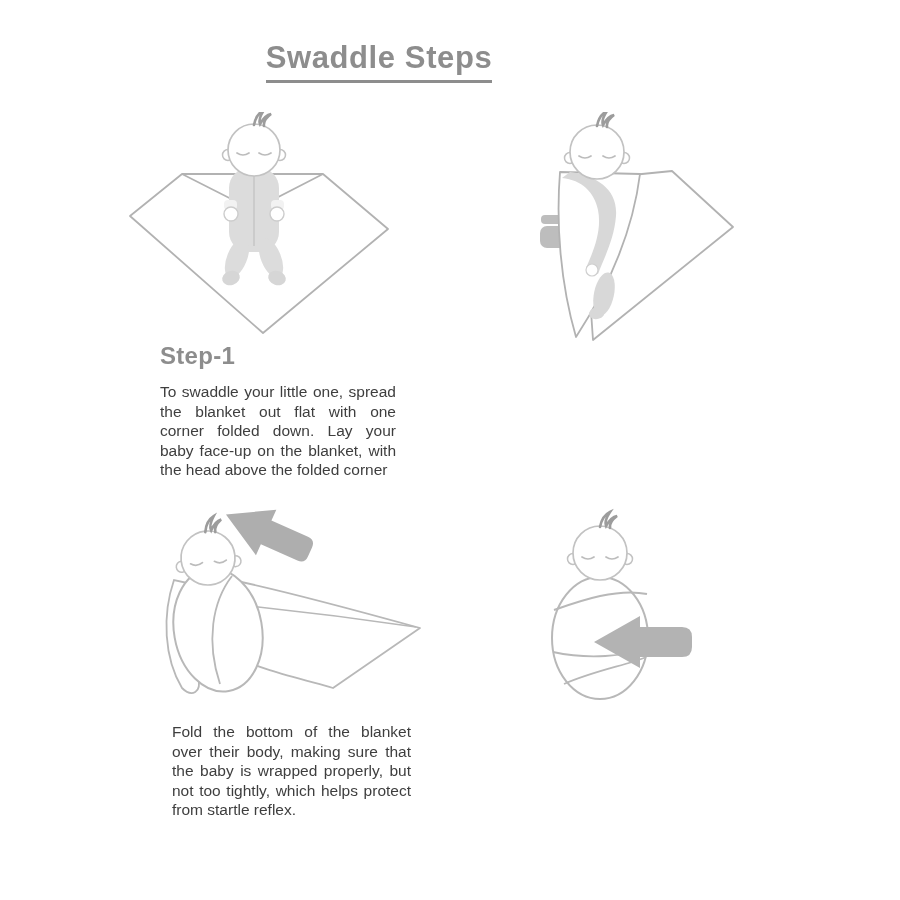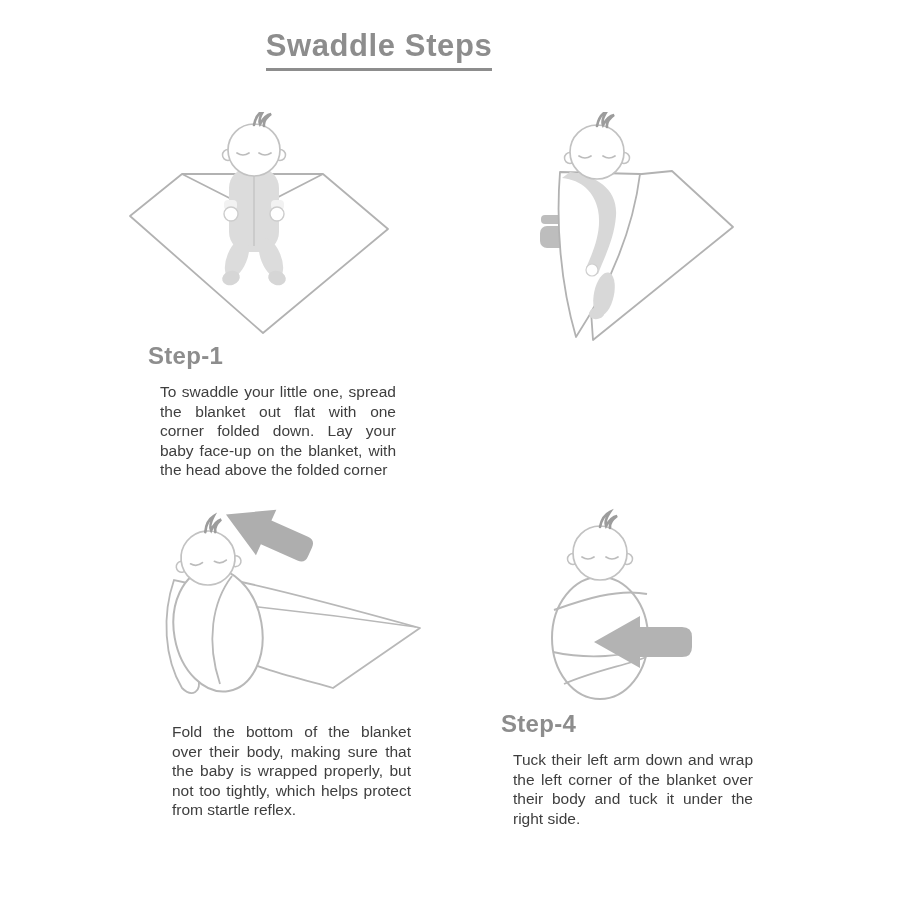--- a/index.html
+++ b/index.html
@@ -1,29 +1,29 @@
 <!DOCTYPE html>
 <html><head>
 <meta charset="utf-8">
 <style>
   html,body { margin:0; padding:0; background:#ffffff; }
   .page {
     position:relative; width:900px; height:900px; background:#ffffff;
     font-family:"Liberation Sans", sans-serif; overflow:hidden;
   }
-  .title-wrap { position:absolute; top:28px; left:0; width:758px; text-align:center; }
+  .title-wrap { position:absolute; top:40px; left:0; width:758px; text-align:center; }
   .title-text {
     display:inline-block; font-size:31px; font-weight:700; color:#8d8d8d;
     letter-spacing:0.6px; border-bottom:3px solid #8d8d8d; padding-bottom:4px;
   }
   .illus { position:absolute; }
   .illus svg { display:block; }
   .step-text { position:absolute; }
   .step-title {
-    margin:0 0 12px 0; font-size:24px; font-weight:700; color:#8d8d8d; letter-spacing:0.3px;
+    margin:0 0 12px 12px; font-size:24px; font-weight:700; color:#8d8d8d; letter-spacing:0.3px;
   }
   .step-desc {
     margin:12px; font-size:15.5px; line-height:19.6px; color:#3e3e3e;
     text-align:justify;
   }
   
   #il1 { left:118px; top:112px; }
   #il2 { left:500px; top:112px; }
   #il3 { left:140px; top:500px; }
   #il4 { left:520px; top:500px; }
@@ -157,18 +157,14 @@
     <p class="step-desc">To swaddle your little one, spread the blanket out flat with one corner folded down. Lay your baby face-up on the blanket, with the head above the folded corner</p>
   </div>
 
   <div class="step-text" id="t2">
   </div>
 
   <div class="step-text" id="t3">
     <p class="step-desc">Fold the bottom of the blanket over their body, making sure that the baby is wrapped properly, but not too tightly, which helps protect from startle reflex.</p>
   </div>
 
-  <div class="step-text" id="t4">
-    <h2 class="step-title">Step-4</h2>
-    <p class="step-desc">Tuck their left arm down and wrap the left corner of the blanket over their body and tuck it under the right side.</p>
-  </div>
 
 </div>
 
 </body></html>

